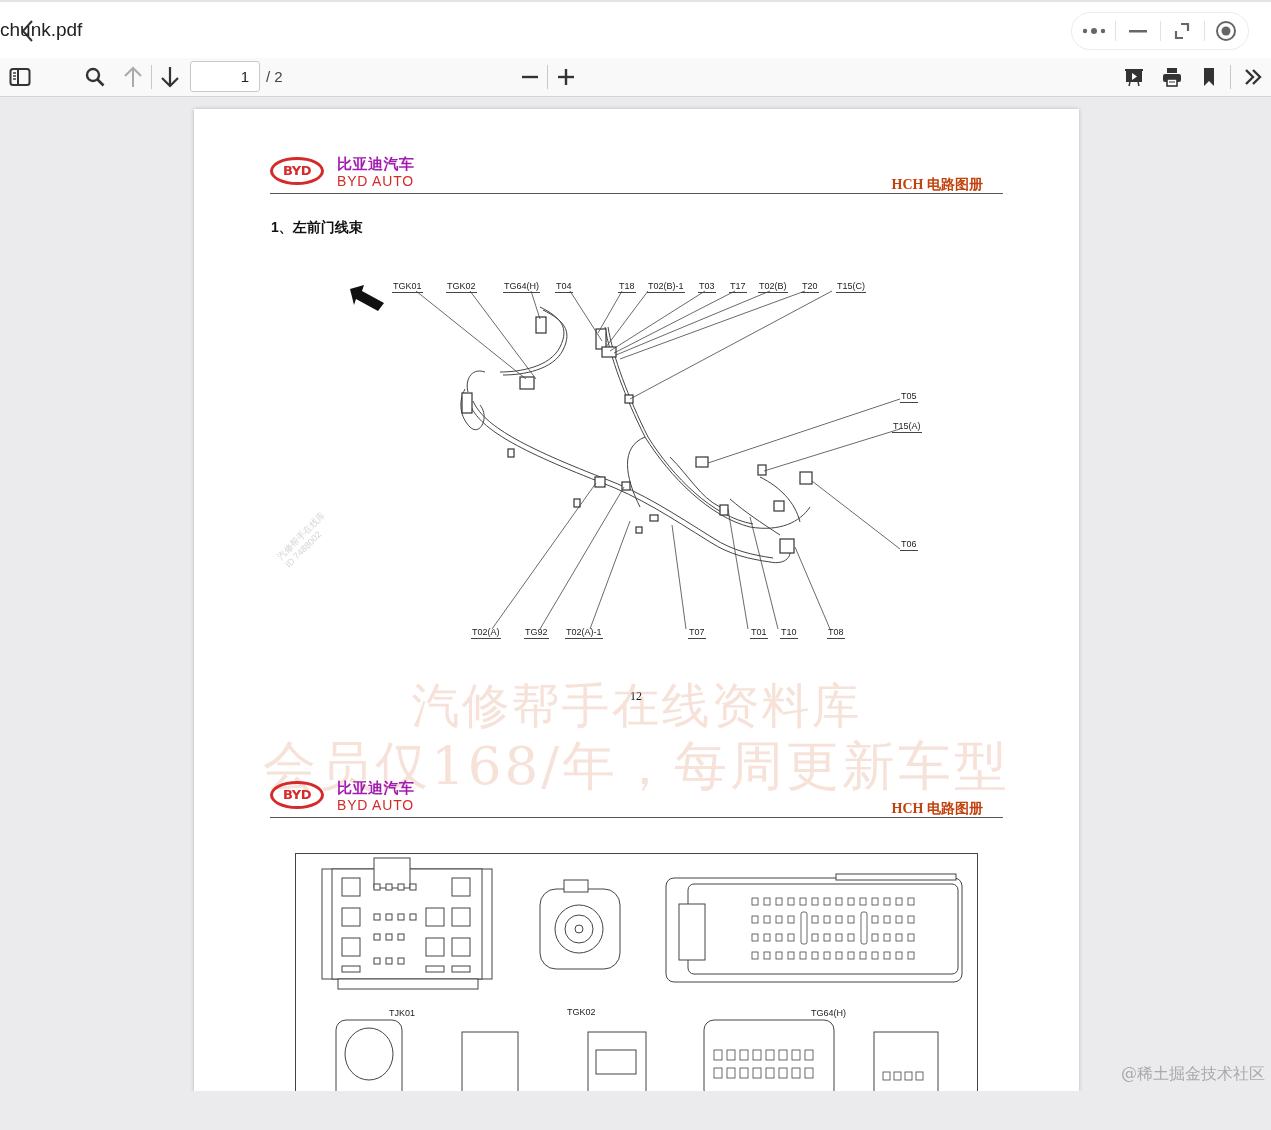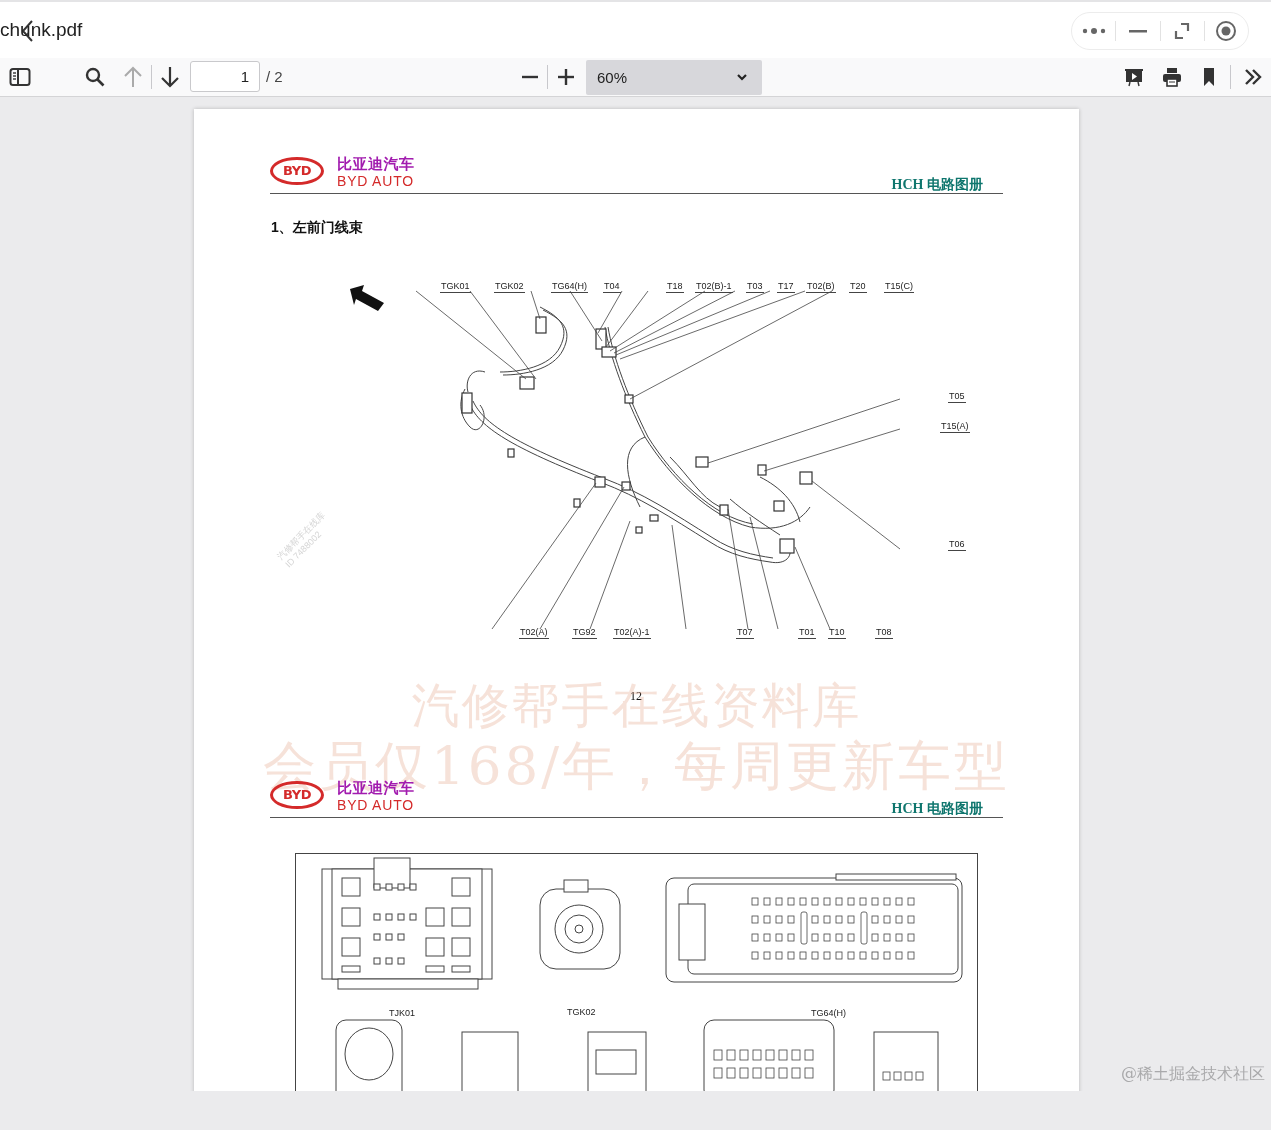--- a/index.html
+++ b/index.html
@@ -16,24 +16,24 @@
   .page-input { position: absolute; left: 190px; top: 3px; width: 70px; height: 31px; background: #fff; border: 1px solid #c9c9cc; border-radius: 3px; font-size: 15px; text-align: right; padding-right: 10px; line-height: 29px; color: #222; }
   .page-total { position: absolute; left: 266px; top: 10px; font-size: 15px; color: #444; }
   .zoom-select { position: absolute; left: 586px; top: 2px; width: 176px; height: 35px; background: #d7d7db; border-radius: 2px; font-size: 15px; color: #222; padding-left: 11px; line-height: 35px; cursor: pointer; }
   .zoom-select .chev { position: absolute; right: 14px; top: 0; }
   .viewer { position: absolute; left: 0; top: 97px; width: 1271px; height: 994px; background: #ebebed; overflow: hidden; }
   .page { position: absolute; left: 194px; top: 12px; width: 885px; height: 1040px; background: #fff; box-shadow: 0 0 4px rgba(0,0,0,0.22); }
   .hdr { position: absolute; left: 76px; width: 733px; height: 40px; border-bottom: 1.2px solid #555; }
   .logo { position: absolute; left: 0; top: 3px; width: 54px; height: 28px; border: 3px solid #d42a2a; border-radius: 50%; color: #d42a2a; font-weight: bold; font-size: 13px; text-align: center; line-height: 22px; font-family: "DejaVu Sans", sans-serif; letter-spacing: -0.5px; }
   .logo-cn { position: absolute; left: 67px; top: 1px; color: #a21caf; font-weight: bold; font-size: 15px; letter-spacing: 0.5px; }
   .logo-en { position: absolute; left: 67px; top: 19px; color: #d42a2a; font-weight: normal; font-size: 14px; letter-spacing: 0.8px; }
-  .hdr-right { position: absolute; right: 20px; top: 22px; font-family: "Liberation Serif", serif; font-weight: bold; font-size: 14px; color: #0f766e; }
+  .hdr-right { position: absolute; right: 20px; top: 22px; font-family: "Liberation Serif", serif; font-weight: bold; font-size: 14px; color: #c2410c; }
   .section-title { position: absolute; left: 77px; top: 110px; font-weight: bold; font-size: 14px; color: #111; }
   .diagram { position: absolute; left: 146px; top: 168px; width: 600px; height: 360px; }
-  .lbl { position: absolute; font-size: 9px; color: #222; border-bottom: 1px solid #444; padding: 0 1px 1px; font-family: "Liberation Sans", sans-serif; line-height: 10px; margin-left: 48px; }
+  .lbl { position: absolute; font-size: 9px; color: #222; border-bottom: 1px solid #444; padding: 0 1px 1px; font-family: "Liberation Sans", sans-serif; line-height: 10px; }
   .page-num { position: absolute; left: 436px; top: 580px; font-family: "Liberation Serif", serif; font-weight: normal; font-size: 12px; color: #111; }
   .wm { position: absolute; left: 0; width: 885px; text-align: center; font-family: "DejaVu Serif", serif; color: rgba(222,150,120,0.28); white-space: nowrap; pointer-events: none; }
   .wm1 { top: 565px; font-size: 48px; letter-spacing: 2px; }
   .wm2 { top: 622px; font-size: 53px; letter-spacing: 3px; }
   .wm-diag { position: absolute; left: 80px; top: 420px; transform: rotate(-45deg); color: rgba(160,160,160,0.45); font-size: 9px; line-height: 11px; }
   .conn-box { position: absolute; left: 101px; top: 744px; width: 683px; height: 300px; border: 1px solid #444; border-bottom: none; }
   .conn-lbl { position: absolute; font-size: 9px; color: #222; margin-top: 16px; }
   .corner-wm { position: absolute; right: 6px; bottom: 6px; font-family: "DejaVu Serif", serif; font-size: 16px; color: #a9a9ab; text-align: center; }
 </style>
 </head>
@@ -109,28 +109,20 @@
     <svg width="20" height="20" viewBox="0 0 20 20">
         <line x1="2" y1="10" x2="18" y2="10" stroke="#333" stroke-width="2.4"></line>
       </svg>
   </div>
   <div class="tb-sep" style="left:547px"></div>
   <div class="tb-icon" style="left:553px">
     <svg width="20" height="20" viewBox="0 0 20 20">
         <line x1="2" y1="10" x2="18" y2="10" stroke="#333" stroke-width="2.4"></line>
         <line x1="10" y1="2" x2="10" y2="18" stroke="#333" stroke-width="2.4"></line>
       </svg>
-  </div>
-  <div class="zoom-select">
-    <span>60%</span>
-    <span class="chev">
-      <svg width="12" height="35" viewBox="0 0 12 35">
-          <path d="M2 15 L6 19 L10 15" fill="none" stroke="#222" stroke-width="2.2"></path>
-        </svg>
-    </span>
   </div>
   <div class="tb-icon" style="left:1121px">
     <svg width="22" height="22" viewBox="0 0 22 22">
         <rect x="2" y="3" width="18" height="2" fill="#333"></rect>
         <rect x="3" y="5" width="16" height="11" fill="#333"></rect>
         <path d="M9 7 L14 10.5 L9 14 Z" fill="#fff"></path>
         <line x1="7" y1="16" x2="6" y2="20" stroke="#333" stroke-width="1.4"></line>
         <line x1="15" y1="16" x2="16" y2="20" stroke="#333" stroke-width="1.4"></line>
       </svg>
   </div>

